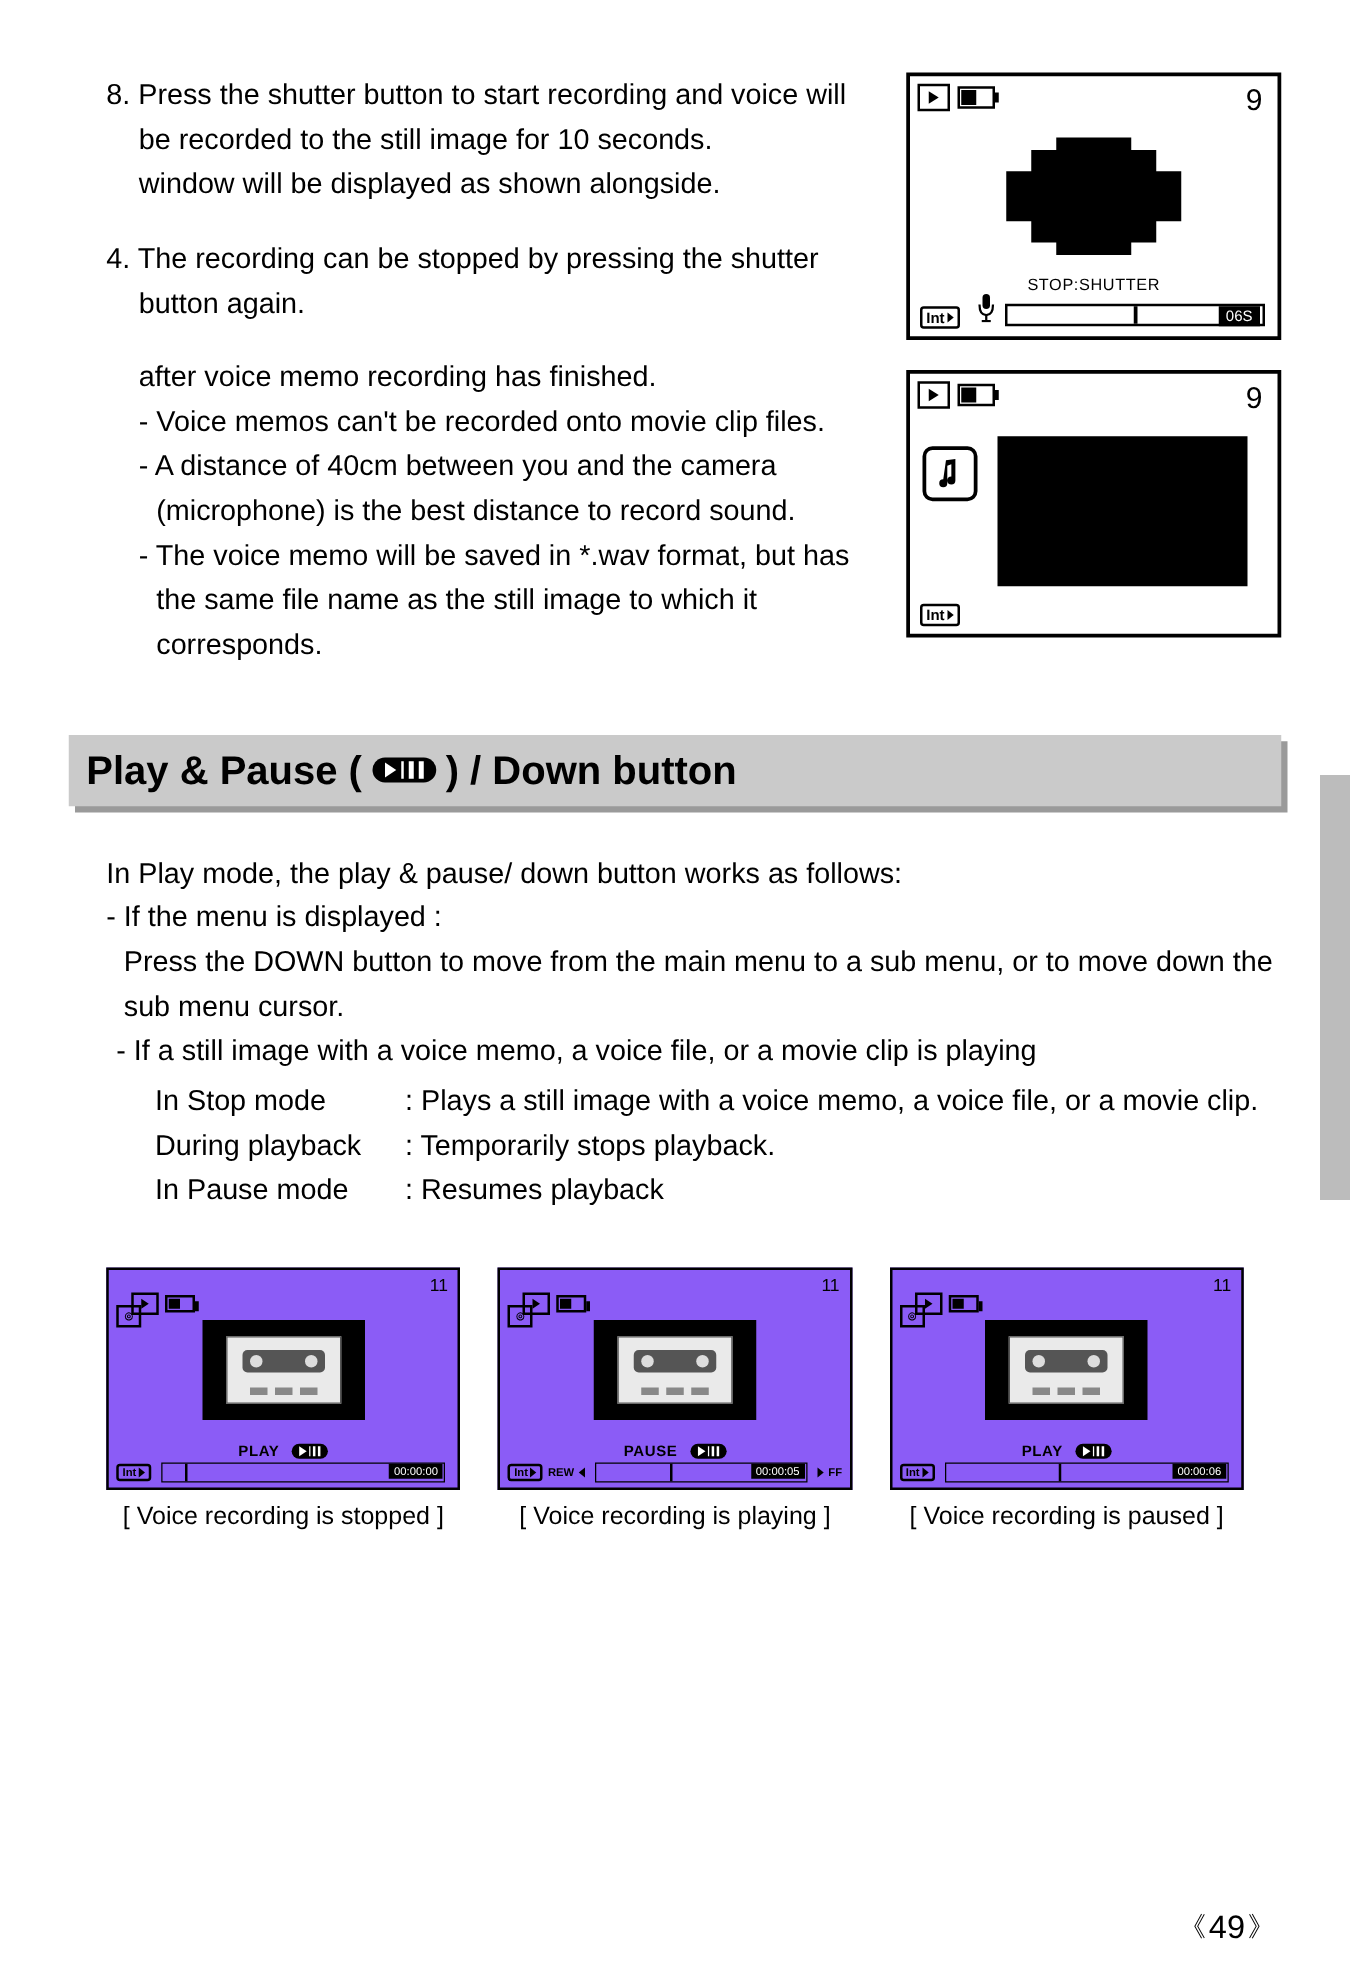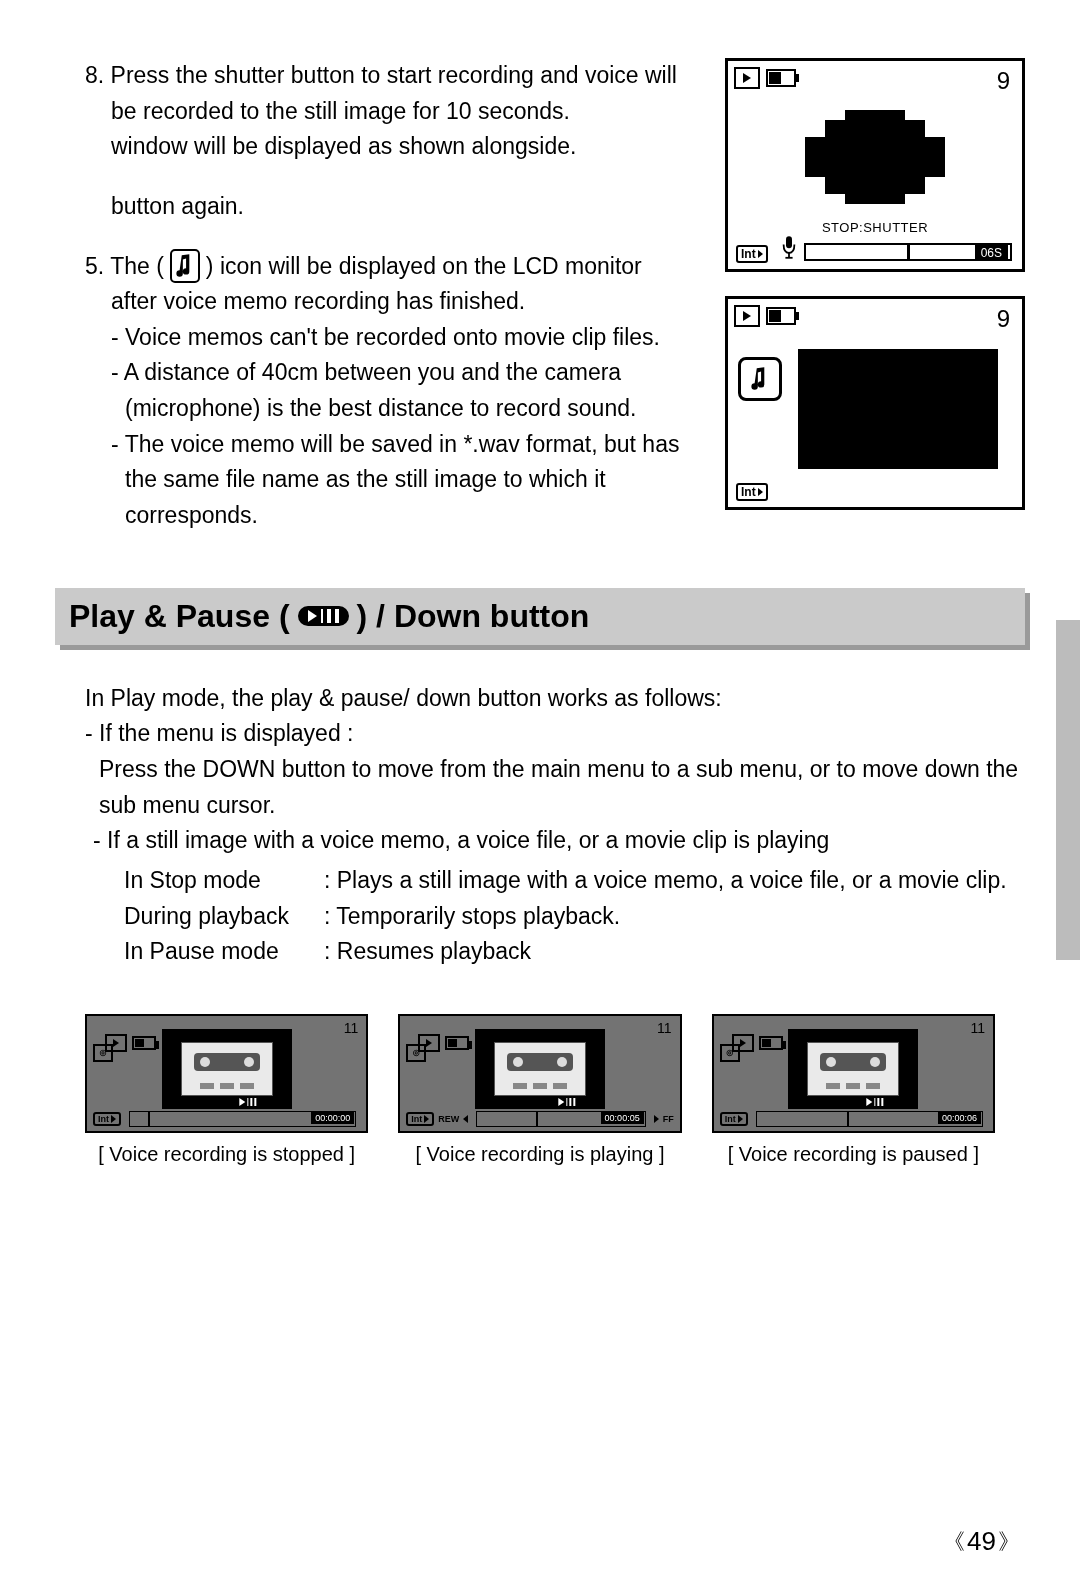--- a/index.html
+++ b/index.html
@@ -144,21 +144,21 @@
 
   .thumbs {
     margin-top: 44px;
     display:flex;
     gap: 30px;
     justify-content:space-between;
     padding: 0 30px;
   }
   .thumb { width: 290px; }
   .mini-lcd{
-    border:2px solid #000; background:#737373; height:119px; position:relative; box-sizing:border-box; padding:18px;
+    border:2px solid #000; background:#8b5cf6; height:178px; position:relative; box-sizing:border-box; padding:18px;
   }
   .mini-top{display:flex;align-items:center;gap:5px;}
   .mini-num{position:absolute;right:8px;top:4px;font-size:14px;}
   .cassette-wrap{
     position:absolute; left:50%; top:46%; transform:translate(-50%,-50%);
     width: 130px; height: 80px; background:#000; display:flex; align-items:center; justify-content:center;
   }
   .cassette{ width:90px; height:52px; background:#eaeaea; border:1px solid #555; position:relative;}
   .cassette .window{position:absolute;left:12px;right:12px;top:10px;height:18px;background:#555;border-radius:4px;display:flex;justify-content:space-between;align-items:center;padding:0 6px;}
   .cassette .reel{width:10px;height:10px;border-radius:50%;background:#ddd;}
@@ -204,32 +204,24 @@
 
   <div class="content">
     <div class="row3">
       <div class="textcol">
         <div class="num-item">
           <div class="lead">8. Press the shutter button to start recording and voice will</div>
           <div class="follow">be recorded to the still image for 10 seconds.</div>
           <div class="follow">window will be displayed as shown alongside.</div>
         </div>
         <div class="num-item">
+          <div class="lead">4. The recording can be stopped by pressing the shutter</div>
           <div class="follow">button again.</div>
         </div>
         <div class="num-item" style="margin-bottom:4px;">
-          <div class="lead" style="display:flex;align-items:center;gap:6px;flex-wrap:wrap;">
-            <span>5. The (</span>
-            <span style="width:26px;height:30px;border:2px solid #000;border-radius:5px;display:inline-flex;align-items:center;justify-content:center;">
-              <svg class="note-svg" viewBox="0 0 20 26">
-                  <path d="M7 3 L14 2 L14 18 A3 3 0 1 1 11 15 L11 6 L8 7 L8 20 A3 3 0 1 1 5 17 Z" fill="#000"></path>
-                </svg>
-            </span>
-            <span>) icon will be displayed on the LCD monitor</span>
-          </div>
           <div class="follow">after voice memo recording has finished.</div>
           <div class="dash-item">- Voice memos can't be recorded onto movie clip files.</div>
           <div class="dash-item">- A distance of 40cm between you and the camera</div>
           <div class="follow" style="margin-left:40px">(microphone) is the best distance to record sound.</div>
           <div class="dash-item">- The voice memo will be saved in *.wav format, but has</div>
           <div class="follow" style="margin-left:40px">the same file name as the still image to which it</div>
           <div class="follow" style="margin-left:40px">corresponds.</div>
         </div>
       </div>
 

